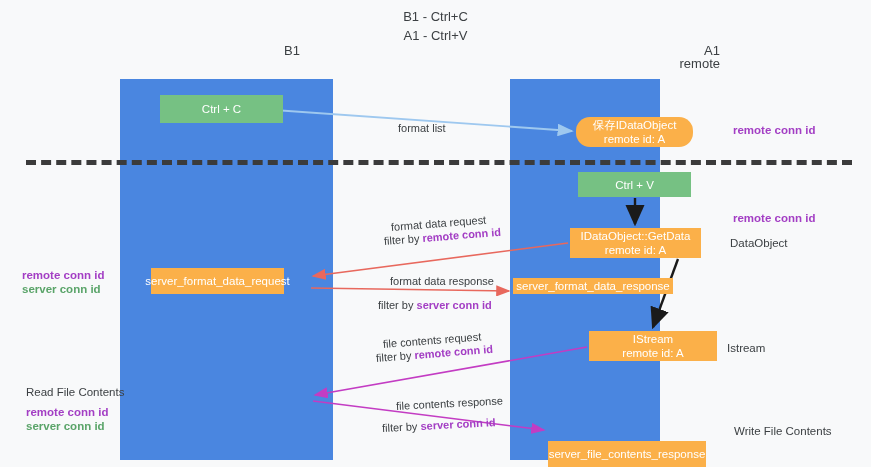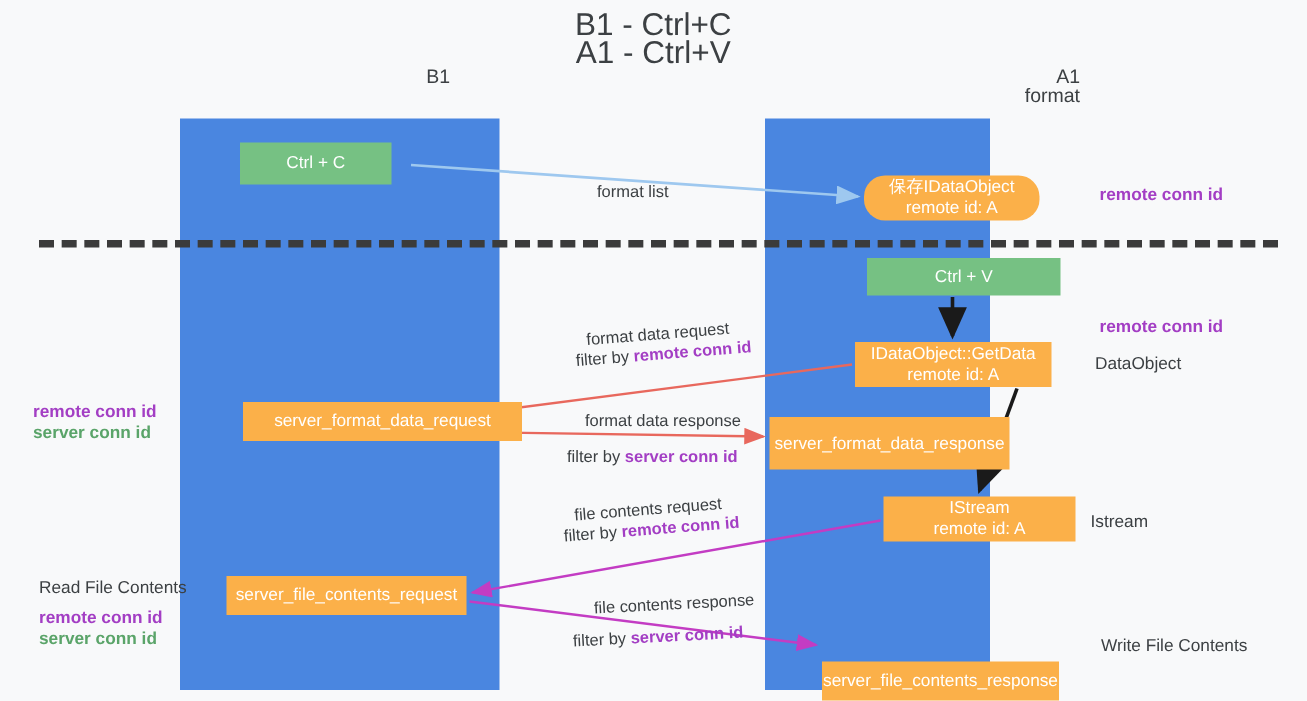--- a/index.html
+++ b/index.html
@@ -24,47 +24,47 @@
     font-size:13px;line-height:13px;color:#3c4043;
   }
   #head-b1{left:150px;top:44px;width:150px;}
   #head-a1{left:570px;top:44px;width:150px;}
   .lane-head .ttl{display:block;}
   .lane-head .sub{display:block;}
 
   
   #page-title{
     position:absolute;left:0;top:7px;width:871px;text-align:center;
-    font-size:21px;line-height:19px;color:#3c4043;
+    font-size:13px;line-height:19px;color:#3c4043;
   }
 
   
   #divider{
     position:absolute;left:26px;top:160px;width:826px;height:0;
     border-top:5px dashed #3b3b3b;
   }
 
   
   .node{
     position:absolute;
     display:flex;align-items:center;justify-content:center;
     text-align:center;color:#ffffff;
     font-size:11.5px;line-height:14px;
     box-sizing:border-box;
     padding:2px 4px;
   }
   .node.green{background:#76c183;}
   .node.orange{background:#fbb049;}
 
-  #n-ctrlc{left:160px;top:95px;width:101px;height:28px;}
+  #n-ctrlc{left:160px;top:95px;width:123px;height:28px;}
   #n-dataobject{left:576px;top:117px;width:117px;height:30px;border-radius:14px;}
-  #n-ctrlv{left:578px;top:172px;width:129px;height:25px;}
+  #n-ctrlv{left:578px;top:172px;width:113px;height:25px;}
   #n-getdata{left:570px;top:228px;width:131px;height:30px;}
-  #n-sfdreq{left:151px;top:268px;width:186px;height:26px;margin-left:11px;}
-  #n-sfdresp{left:513px;top:278px;width:160px;height:35px;}
+  #n-sfdreq{left:151px;top:268px;width:133px;height:26px;}
+  #n-sfdresp{left:513px;top:278px;width:160px;height:16px;}
   #n-istream{left:589px;top:331px;width:128px;height:30px;}
   #n-sfcreq{left:151px;top:384px;width:160px;height:26px;}
   #n-sfcresp{left:548px;top:417px;width:158px;height:26px;margin-top:24px;}
 
   
   .rnote{position:absolute;font-size:11.5px;line-height:14px;}
   .rnote.purple{color:#a33ec4;font-weight:bold;}
   .rnote.plain{color:#3c4043;}
   #rn-remote1{left:733px;top:123px;}
   #rn-remote2{left:733px;top:211px;}
@@ -110,21 +110,21 @@
   </div>
 
   <div class="lane" id="lane-b1"></div>
   <div class="lane" id="lane-a1"></div>
 
   <div class="lane-head" id="head-b1">
     <span class="ttl">B1</span>
   </div>
   <div class="lane-head" id="head-a1">
     <span class="ttl">A1</span>
-    <span class="sub">format</span>
+    <span class="sub">remote</span>
   </div>
 
   <svg id="wires" viewBox="0 0 871 467">
     <defs>
       <marker id="ar-lightblue" markerWidth="9" markerHeight="7" refX="8" refY="3.5" orient="auto">
         <path d="M0,0 L9,3.5 L0,7 z" fill="#9ec8ef"></path>
       </marker>
       <marker id="ar-red" markerWidth="9" markerHeight="7" refX="8" refY="3.5" orient="auto">
         <path d="M0,0 L9,3.5 L0,7 z" fill="#e8685d"></path>
       </marker>
@@ -183,23 +183,20 @@
     <span>server_format_data_response</span>
   </div>
 
   <div class="node orange" id="n-istream">
     <span>
       <span>IStream</span><br>
       <span>remote id: A</span>
     </span>
   </div>
 
-  <div class="node orange" id="n-sfcreq">
-    <span>server_file_contents_request</span>
-  </div>
 
   <div class="node orange" id="n-sfcresp">
     <span>server_file_contents_response</span>
   </div>
 
   <div class="rnote purple" id="rn-remote1">remote conn id</div>
   <div class="rnote purple" id="rn-remote2">remote conn id</div>
   <div class="rnote plain" id="rn-dataobject">DataObject</div>
   <div class="rnote plain" id="rn-istream">Istream</div>
   <div class="rnote plain" id="rn-write">Write File Contents</div>

